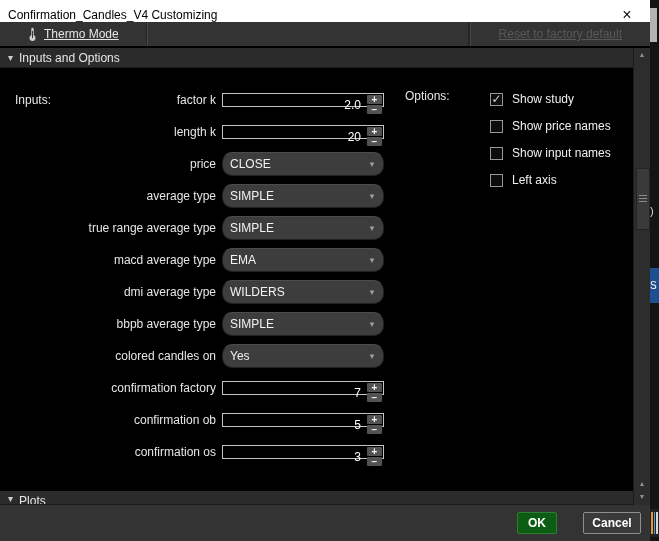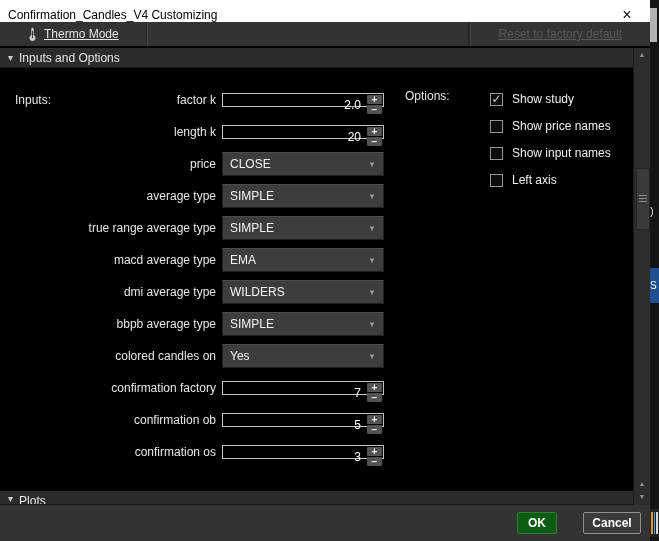--- a/index.html
+++ b/index.html
@@ -57,21 +57,21 @@
     display:flex;align-items:stretch;
   }
   .spinner-value{flex:1;color:#fff;font-size:12px;text-align:right;line-height:22px;padding-right:5px;}
   .spinner-btns{width:17px;display:flex;flex-direction:column;gap:1px;padding:1px;box-sizing:border-box;background:#000;}
   .spin-btn{
     flex:1;background:#525252;color:#f0f0f0;font-size:10px;line-height:9px;text-align:center;
     border-radius:1px;cursor:default;font-weight:bold;
   }
   .dropdown{
     width:162px;height:24px;box-sizing:border-box;background:#3d3d3d;border:1px solid #222;
-    border-top-color:#4c4c4c;border-radius:0;display:flex;align-items:center;
+    border-top-color:#4c4c4c;border-radius:10px;display:flex;align-items:center;
     color:#f2f2f2;font-size:12px;padding:0 7px;
   }
   .dropdown .dd-arrow{margin-left:auto;color:#9b9b9b;font-size:8px;}
 
   
   .options{position:absolute;left:405px;top:20px;width:220px;}
   .options-caption{position:absolute;left:0;top:1px;color:#e6e6e6;font-size:12px;}
   .options-list{position:absolute;left:85px;top:0;}
   .checkbox-row{display:flex;align-items:center;margin-top:4px;height:14px;margin-bottom:13px;}
   .checkbox{

